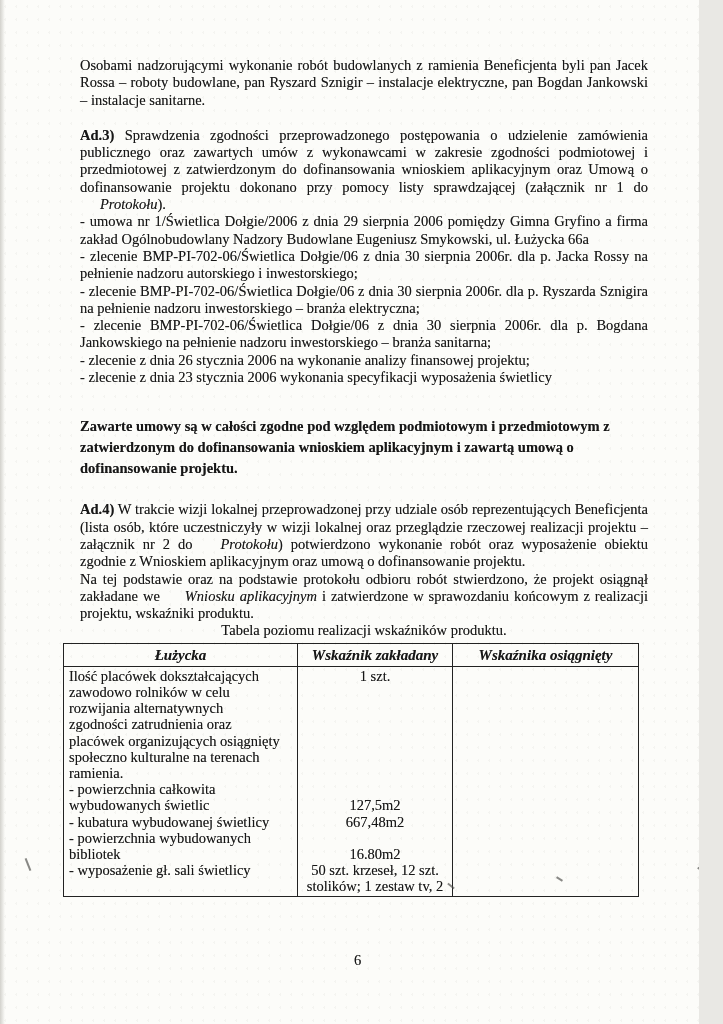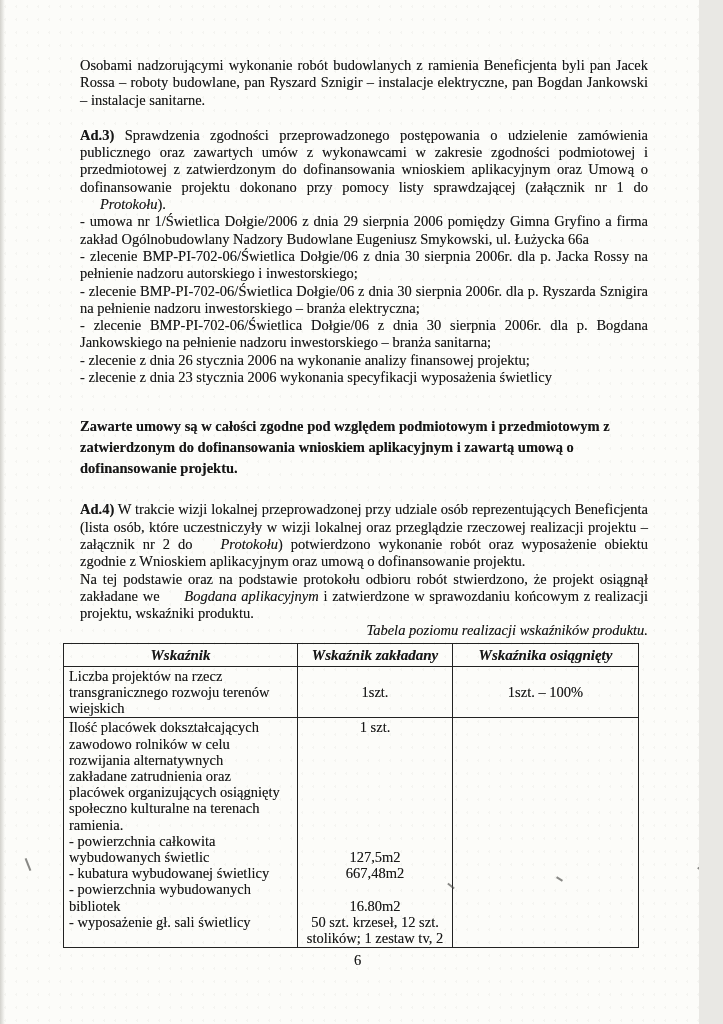--- a/index.html
+++ b/index.html
@@ -32,21 +32,21 @@
     text-align:justify;
     text-shadow:0 0 0.4px rgba(10,10,10,0.45);
   }
   .b-intro{margin-bottom:18px;}
   .b-summary-bold{
     margin-top:30px;margin-bottom:22px;
     font-weight:bold;text-align:left;
     line-height:21px;
     width:530px;
   }
-  .b-table-caption{text-align:right;font-style:italic;}
+  .b-table-caption{text-align:center;}
   .seg-bold{font-weight:bold;}
   .seg-italic{font-style:italic;margin-left:20px;}
 
   table.indicators{
     border-collapse:collapse;
     margin-left:-17px;
     margin-top:3px;
     width:575px;
     table-layout:fixed;
   }
@@ -102,61 +102,44 @@
         <p class="block b-intro"><span class="">Osobami nadzorującymi wykonanie robót budowlanych z ramienia Beneficjenta byli pan Jacek Rossa – roboty budowlane, pan Ryszard Sznigir – instalacje elektryczne, pan Bogdan Jankowski – instalacje sanitarne.</span></p>
         <p class="block b-ad3-intro"><span class="seg-bold ">Ad.3)</span><span class=""> Sprawdzenia zgodności przeprowadzonego postępowania o udzielenie zamówienia publicznego oraz zawartych umów z wykonawcami w zakresie zgodności podmiotowej i przedmiotowej z zatwierdzonym do dofinansowania wnioskiem aplikacyjnym oraz Umową o dofinansowanie projektu dokonano przy pomocy listy sprawdzającej (załącznik nr 1 do </span><span class="seg-italic">Protokołu</span><span class="">).</span></p>
         <p class="block b-list-umowa"><span class="">- umowa nr 1/Świetlica Dołgie/2006 z dnia 29 sierpnia 2006 pomiędzy Gimna Gryfino a firma zakład Ogólnobudowlany Nadzory Budowlane Eugeniusz Smykowski, ul. Łużycka 66a</span></p>
         <p class="block b-list-zlecenie-rossa"><span class="">- zlecenie BMP-PI-702-06/Świetlica Dołgie/06 z dnia 30 sierpnia 2006r. dla p. Jacka Rossy na pełnienie nadzoru autorskiego i inwestorskiego;</span></p>
         <p class="block b-list-zlecenie-sznigir"><span class="">- zlecenie BMP-PI-702-06/Świetlica Dołgie/06 z dnia 30 sierpnia 2006r. dla p. Ryszarda Sznigira na pełnienie nadzoru inwestorskiego – branża elektryczna;</span></p>
         <p class="block b-list-zlecenie-jankowski"><span class="">- zlecenie BMP-PI-702-06/Świetlica Dołgie/06 z dnia 30 sierpnia 2006r. dla p. Bogdana Jankowskiego  na pełnienie nadzoru inwestorskiego – branża sanitarna;</span></p>
         <p class="block b-list-analiza"><span class="">- zlecenie z dnia 26 stycznia 2006 na wykonanie analizy finansowej projektu;</span></p>
         <p class="block b-list-specyfikacja"><span class="">- zlecenie z dnia 23 stycznia 2006 wykonania specyfikacji wyposażenia świetlicy</span></p>
         <p class="block b-summary-bold"><span class="seg-bold ">Zawarte umowy są w całości zgodne pod względem podmiotowym i przedmiotowym z zatwierdzonym do dofinansowania wnioskiem aplikacyjnym i zawartą umową o dofinansowanie projektu.</span></p>
         <p class="block b-ad4-intro"><span class="seg-bold ">Ad.4)</span><span class=""> W trakcie wizji lokalnej przeprowadzonej przy udziale osób reprezentujących Beneficjenta (lista osób, które uczestniczyły w wizji lokalnej oraz przeglądzie rzeczowej realizacji projektu – załącznik nr 2 do </span><span class="seg-italic">Protokołu</span><span class="">) potwierdzono wykonanie robót oraz wyposażenie obiektu zgodnie z Wnioskiem aplikacyjnym oraz umową o dofinansowanie projektu.</span></p>
-        <p class="block b-conclusion"><span class="">Na tej podstawie oraz  na podstawie protokołu odbioru robót stwierdzono, że projekt osiągnął zakładane we </span><span class="seg-italic">Bogdana aplikacyjnym</span><span class=""> i zatwierdzone w sprawozdaniu końcowym z realizacji projektu, wskaźniki produktu.</span></p>
+        <p class="block b-conclusion"><span class="">Na tej podstawie oraz  na podstawie protokołu odbioru robót stwierdzono, że projekt osiągnął zakładane we </span><span class="seg-italic">Wniosku aplikacyjnym</span><span class=""> i zatwierdzone w sprawozdaniu końcowym z realizacji projektu, wskaźniki produktu.</span></p>
         <p class="block b-table-caption"><span class="">Tabela poziomu realizacji wskaźników produktu.</span></p>
       </div>
 
     <table class="indicators">
       <colgroup>
           <col class="c1">
           <col class="c2">
           <col class="c3">
         </colgroup>
       <thead>
         <tr>
-          <th>Wskaźnik</th>
+          <th>Łużycka</th>
           <th>Wskaźnik zakładany</th>
           <th>Wskaźnika osiągnięty</th>
         </tr>
       </thead>
       <tbody id="table-body">
           <tr>
             <td class="cell-left">
-              <div class="ln">Liczba projektów na rzecz</div>
-              <div class="ln">transgranicznego rozwoju terenów</div>
-              <div class="ln">wiejskich</div>
-            </td>
-            <td class="cell-center">
-              <div class="ln">&nbsp;</div>
-              <div class="ln">1szt.</div>
-              <div class="ln">&nbsp;</div>
-            </td>
-            <td class="cell-center">
-              <div class="ln">&nbsp;</div>
-              <div class="ln">1szt. – 100%</div>
-              <div class="ln">&nbsp;</div>
-            </td>
-          </tr>
-          <tr>
-            <td class="cell-left">
               <div class="ln">Ilość placówek dokształcających</div>
               <div class="ln">zawodowo rolników w celu</div>
               <div class="ln">rozwijania alternatywnych</div>
-              <div class="ln">zakładane zatrudnienia oraz</div>
+              <div class="ln">zgodności zatrudnienia oraz</div>
               <div class="ln">placówek organizujących osiągnięty</div>
               <div class="ln">społeczno kulturalne na terenach</div>
               <div class="ln">ramienia.</div>
               <div class="ln">- powierzchnia całkowita</div>
               <div class="ln">wybudowanych świetlic</div>
               <div class="ln">- kubatura wybudowanej świetlicy</div>
               <div class="ln">- powierzchnia wybudowanych</div>
               <div class="ln">bibliotek</div>
               <div class="ln">- wyposażenie gł. sali świetlicy</div>
               <div class="ln">&nbsp;</div>

